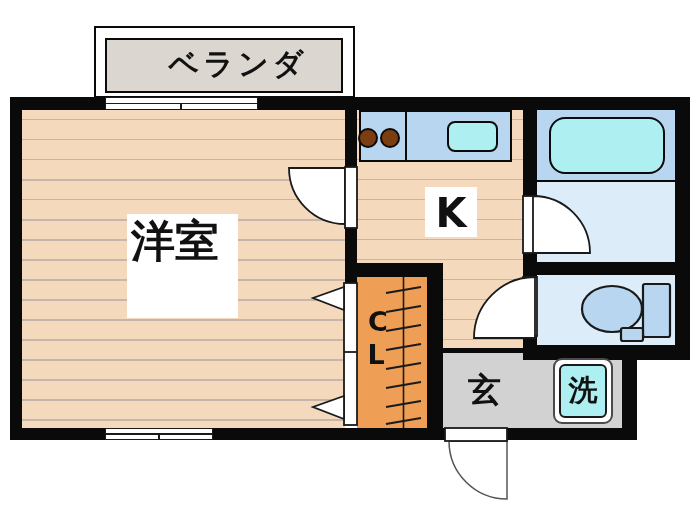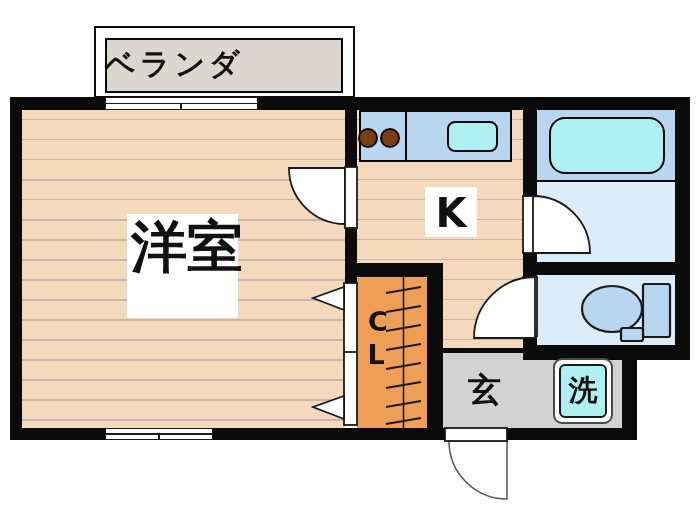--- a/index.html
+++ b/index.html
@@ -19,21 +19,21 @@
   .window .tick{position:absolute;top:50%;width:1.5px;height:6px;margin-top:-1px;background:#1a1a1a;}
   svg{position:absolute;left:0;top:0;}
 </style>
 </head>
 <body>
 
 <div id="plan">
 
   <div class="abs" style="left:94px;top:26px;width:261px;height:72px;border:2px solid #0a0a0a;background:#fff;"></div>
   <div class="abs" style="left:105px;top:38px;width:238px;height:55px;border:2px solid #0a0a0a;background:var(--veranda,#dcd6d0);"></div>
-  <div class="abs label" style="left:105px;top:49px;width:266px;text-align:left;font-size:30px;font-weight:600;letter-spacing:4px;">ベランダ</div>
+  <div class="abs label" style="left:105px;top:49px;width:266px;text-align:center;font-size:30px;font-weight:600;letter-spacing:4px;">ベランダ</div>
 
   <div class="abs wood" style="left:22px;top:110px;width:323px;height:318px;"></div>
   <div class="abs wood" style="left:357px;top:110px;width:166px;height:243px;"></div>
   <div class="abs" style="left:443px;top:353px;width:179px;height:75px;background:var(--entrance_floor,#d2d2d2);"></div>
   <div class="abs" style="left:537px;top:110px;width:138px;height:72px;background:var(--fixture_blue,#b9d6f0);"></div>
   <div class="abs" style="left:537px;top:182px;width:138px;height:80px;background:var(--wet_floor,#dcedf9);"></div>
   <div class="abs" style="left:537px;top:180px;width:138px;height:2px;background:#0a0a0a;"></div>
   <div class="abs" style="left:537px;top:275px;width:138px;height:70px;background:var(--wet_floor,#dcedf9);"></div>
   <div class="abs" style="left:357px;top:277px;width:70px;height:151px;background:var(--closet,#ef9f55);"></div>
 
@@ -106,21 +106,21 @@
       <ellipse cx="612" cy="309" rx="30" ry="23"></ellipse>
       <rect x="621" y="328" width="22" height="13" rx="2"></rect>
     </g>
   </svg>
 
   <div class="abs" style="left:553px;top:358px;width:60px;height:66px;border-radius:9px;background:#ffffff;border:2.5px solid #4a4a4a;"></div>
   <div class="abs" style="left:559px;top:364px;width:48px;height:54px;border-radius:6px;background:var(--fixture_cyan,#aeeff2);border:2px solid #1a1a1a;"></div>
   <div class="abs label" style="left:559px;top:376px;width:48px;text-align:center;font-size:29px;font-weight:600;">洗</div>
 
   <div class="abs" style="left:127px;top:214px;width:111px;height:104px;background:#ffffff;"></div>
-  <div class="abs label" style="left:131px;top:219px;font-size:56px;font-weight:600;">洋室</div>
+  <div class="abs label" style="left:131px;top:219px;font-size:44px;font-weight:600;">洋室</div>
 
   <div class="abs" style="left:425px;top:187px;width:52px;height:50px;background:#ffffff;"></div>
   <div class="abs label" style="left:425px;top:193px;width:52px;text-align:center;font-size:40px;font-weight:600;">K</div>
 
   <div class="abs label" style="left:362px;top:308px;width:32px;text-align:center;font-size:27px;font-weight:700;">C</div>
   <div class="abs label" style="left:360px;top:341px;width:32px;text-align:center;font-size:27px;font-weight:700;">L</div>
 
   <div class="abs label" style="left:468px;top:373px;font-size:33px;font-weight:600;">玄</div>
 </div>
 

